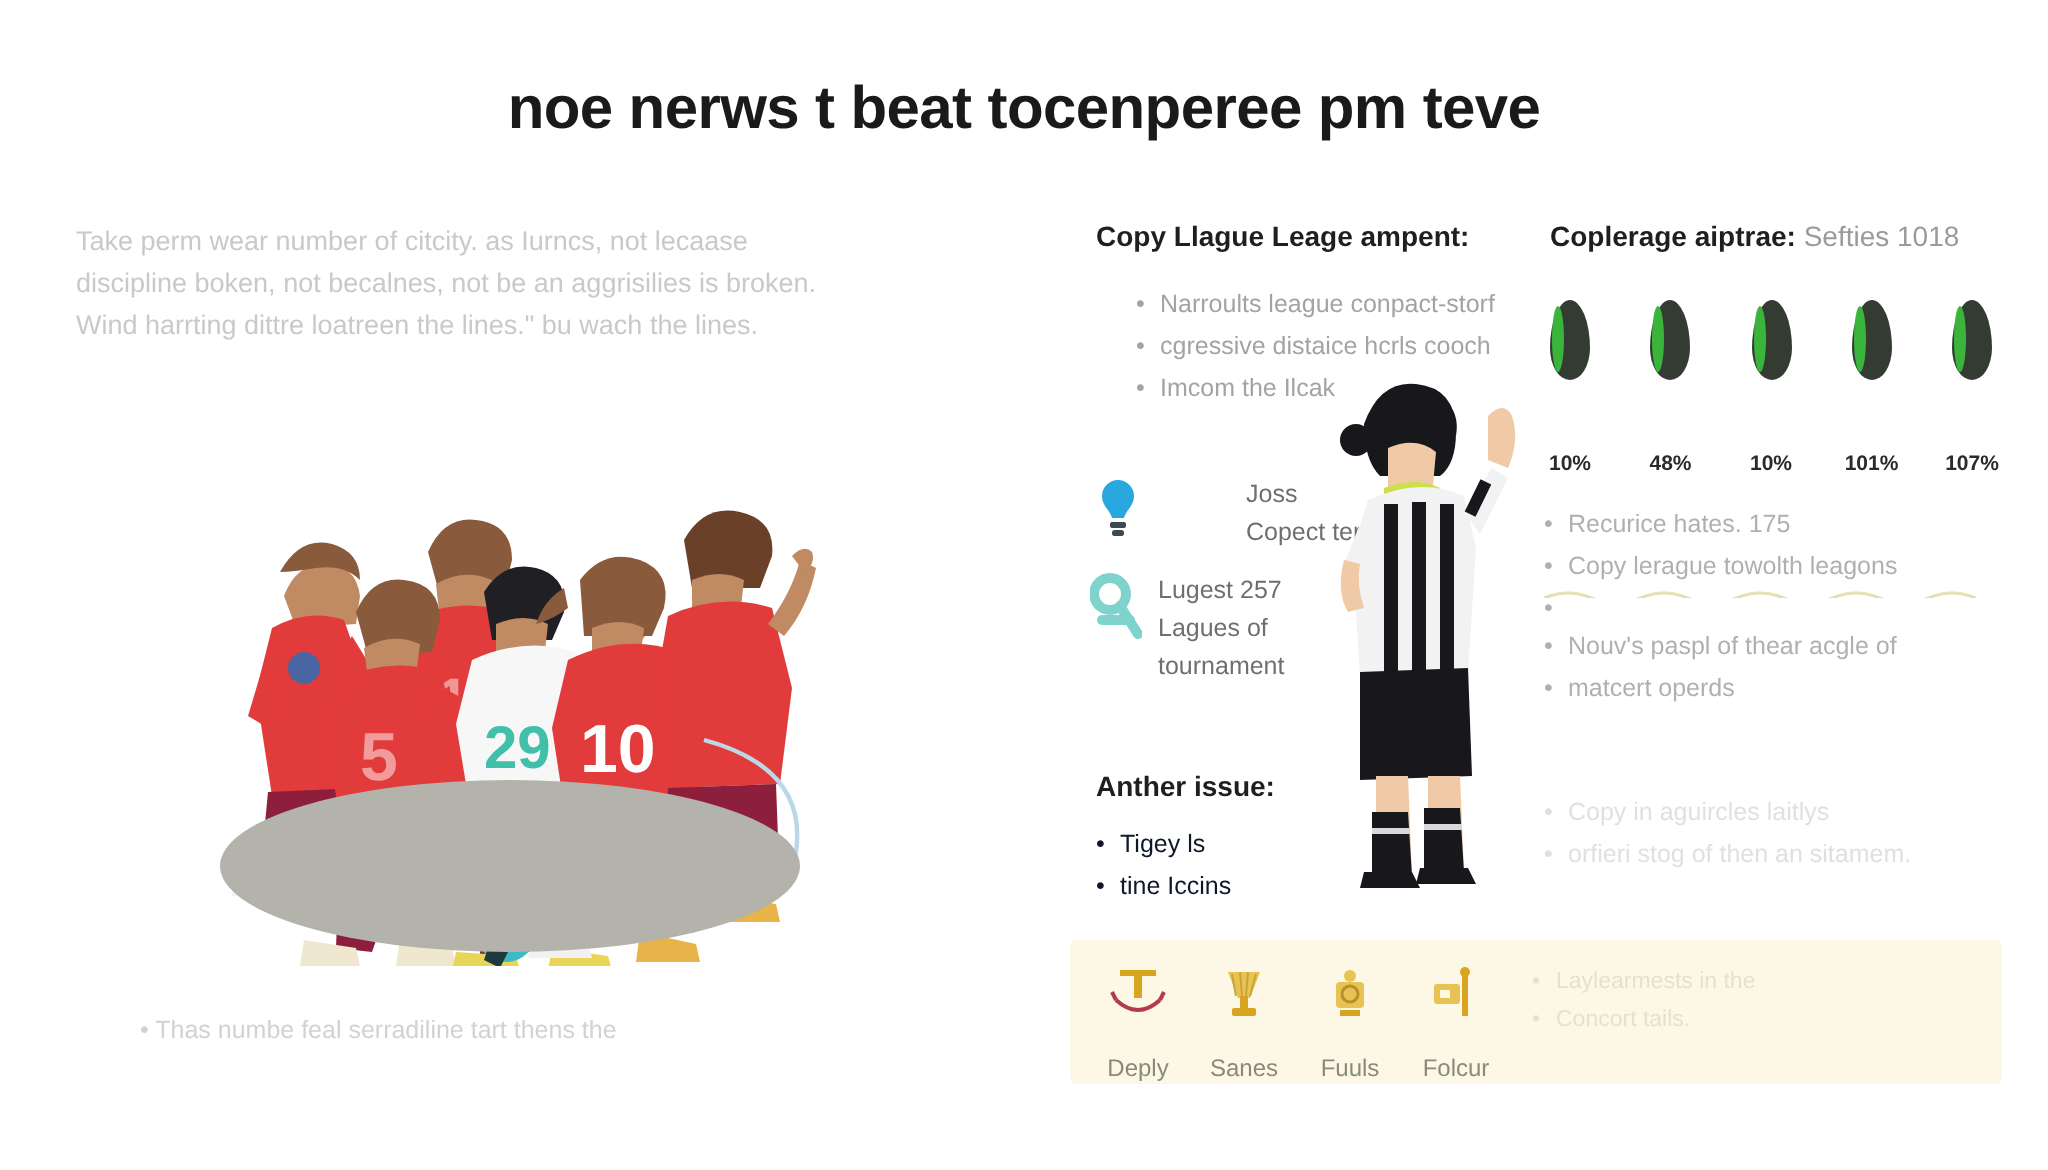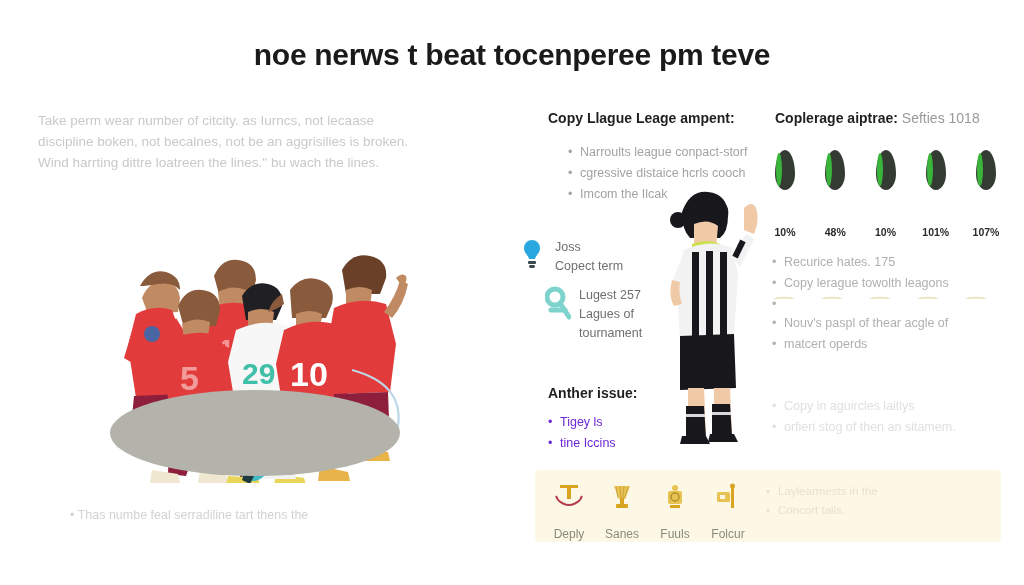--- a/index.html
+++ b/index.html
@@ -48,21 +48,21 @@
   #head-coverage .val{font-weight:normal;color:#9a9a9a;}
   #head-another{left:548px;top:385px;}
 
   .blist{position:absolute;font-size:12.5px;line-height:21px;}
   .blist li{list-style:none;position:relative;padding-left:12px;white-space:nowrap;}
   .blist li:before{content:"\2022";position:absolute;left:0;top:0;}
   ul.blist{margin:0;padding:0;}
 
   #list-league{left:568px;top:142px;color:#a3a3a3;}
   #list-recur{left:772px;top:252px;color:#b0b0b0;}
-  #list-another{left:548px;top:412px;color:#6d28d9;}
+  #list-another{left:548px;top:412px;color:#0f172a;}
   #list-copy{left:772px;top:396px;color:#e0e0e0;}
 
   .wavy{
     position:absolute;left:772px;top:290px;width:238px;height:9px;
     overflow:hidden;
   }
 
   
   .badges{position:absolute;left:768px;top:150px;width:235px;
           display:flex;justify-content:space-between;}
@@ -73,21 +73,21 @@
     position:relative;
   }
   .badge .oval:before{
     content:"";position:absolute;left:1px;top:3px;width:6px;height:33px;
     background:#3bb43b;border-radius:50%;
   }
   .badge .lab{font-size:10.5px;font-weight:bold;color:#2b2b2b;margin-top:36px;}
 
   
   .icon-row{position:absolute;display:flex;align-items:flex-start;}
-  #row-bulb{left:521px;top:238px;}
+  #row-bulb{left:548px;top:238px;gap:41px;}
   #row-ribbon{left:545px;top:286px;}
   .icon-row .ic{width:34px;flex:0 0 34px;}
   .icon-row .tx{font-size:12.5px;line-height:19px;color:#6f6f6f;}
   .icon-row .tx div{white-space:nowrap;}
 
   
   .referee{position:absolute;left:648px;top:178px;width:120px;height:268px;}
 
   
   .panel{

